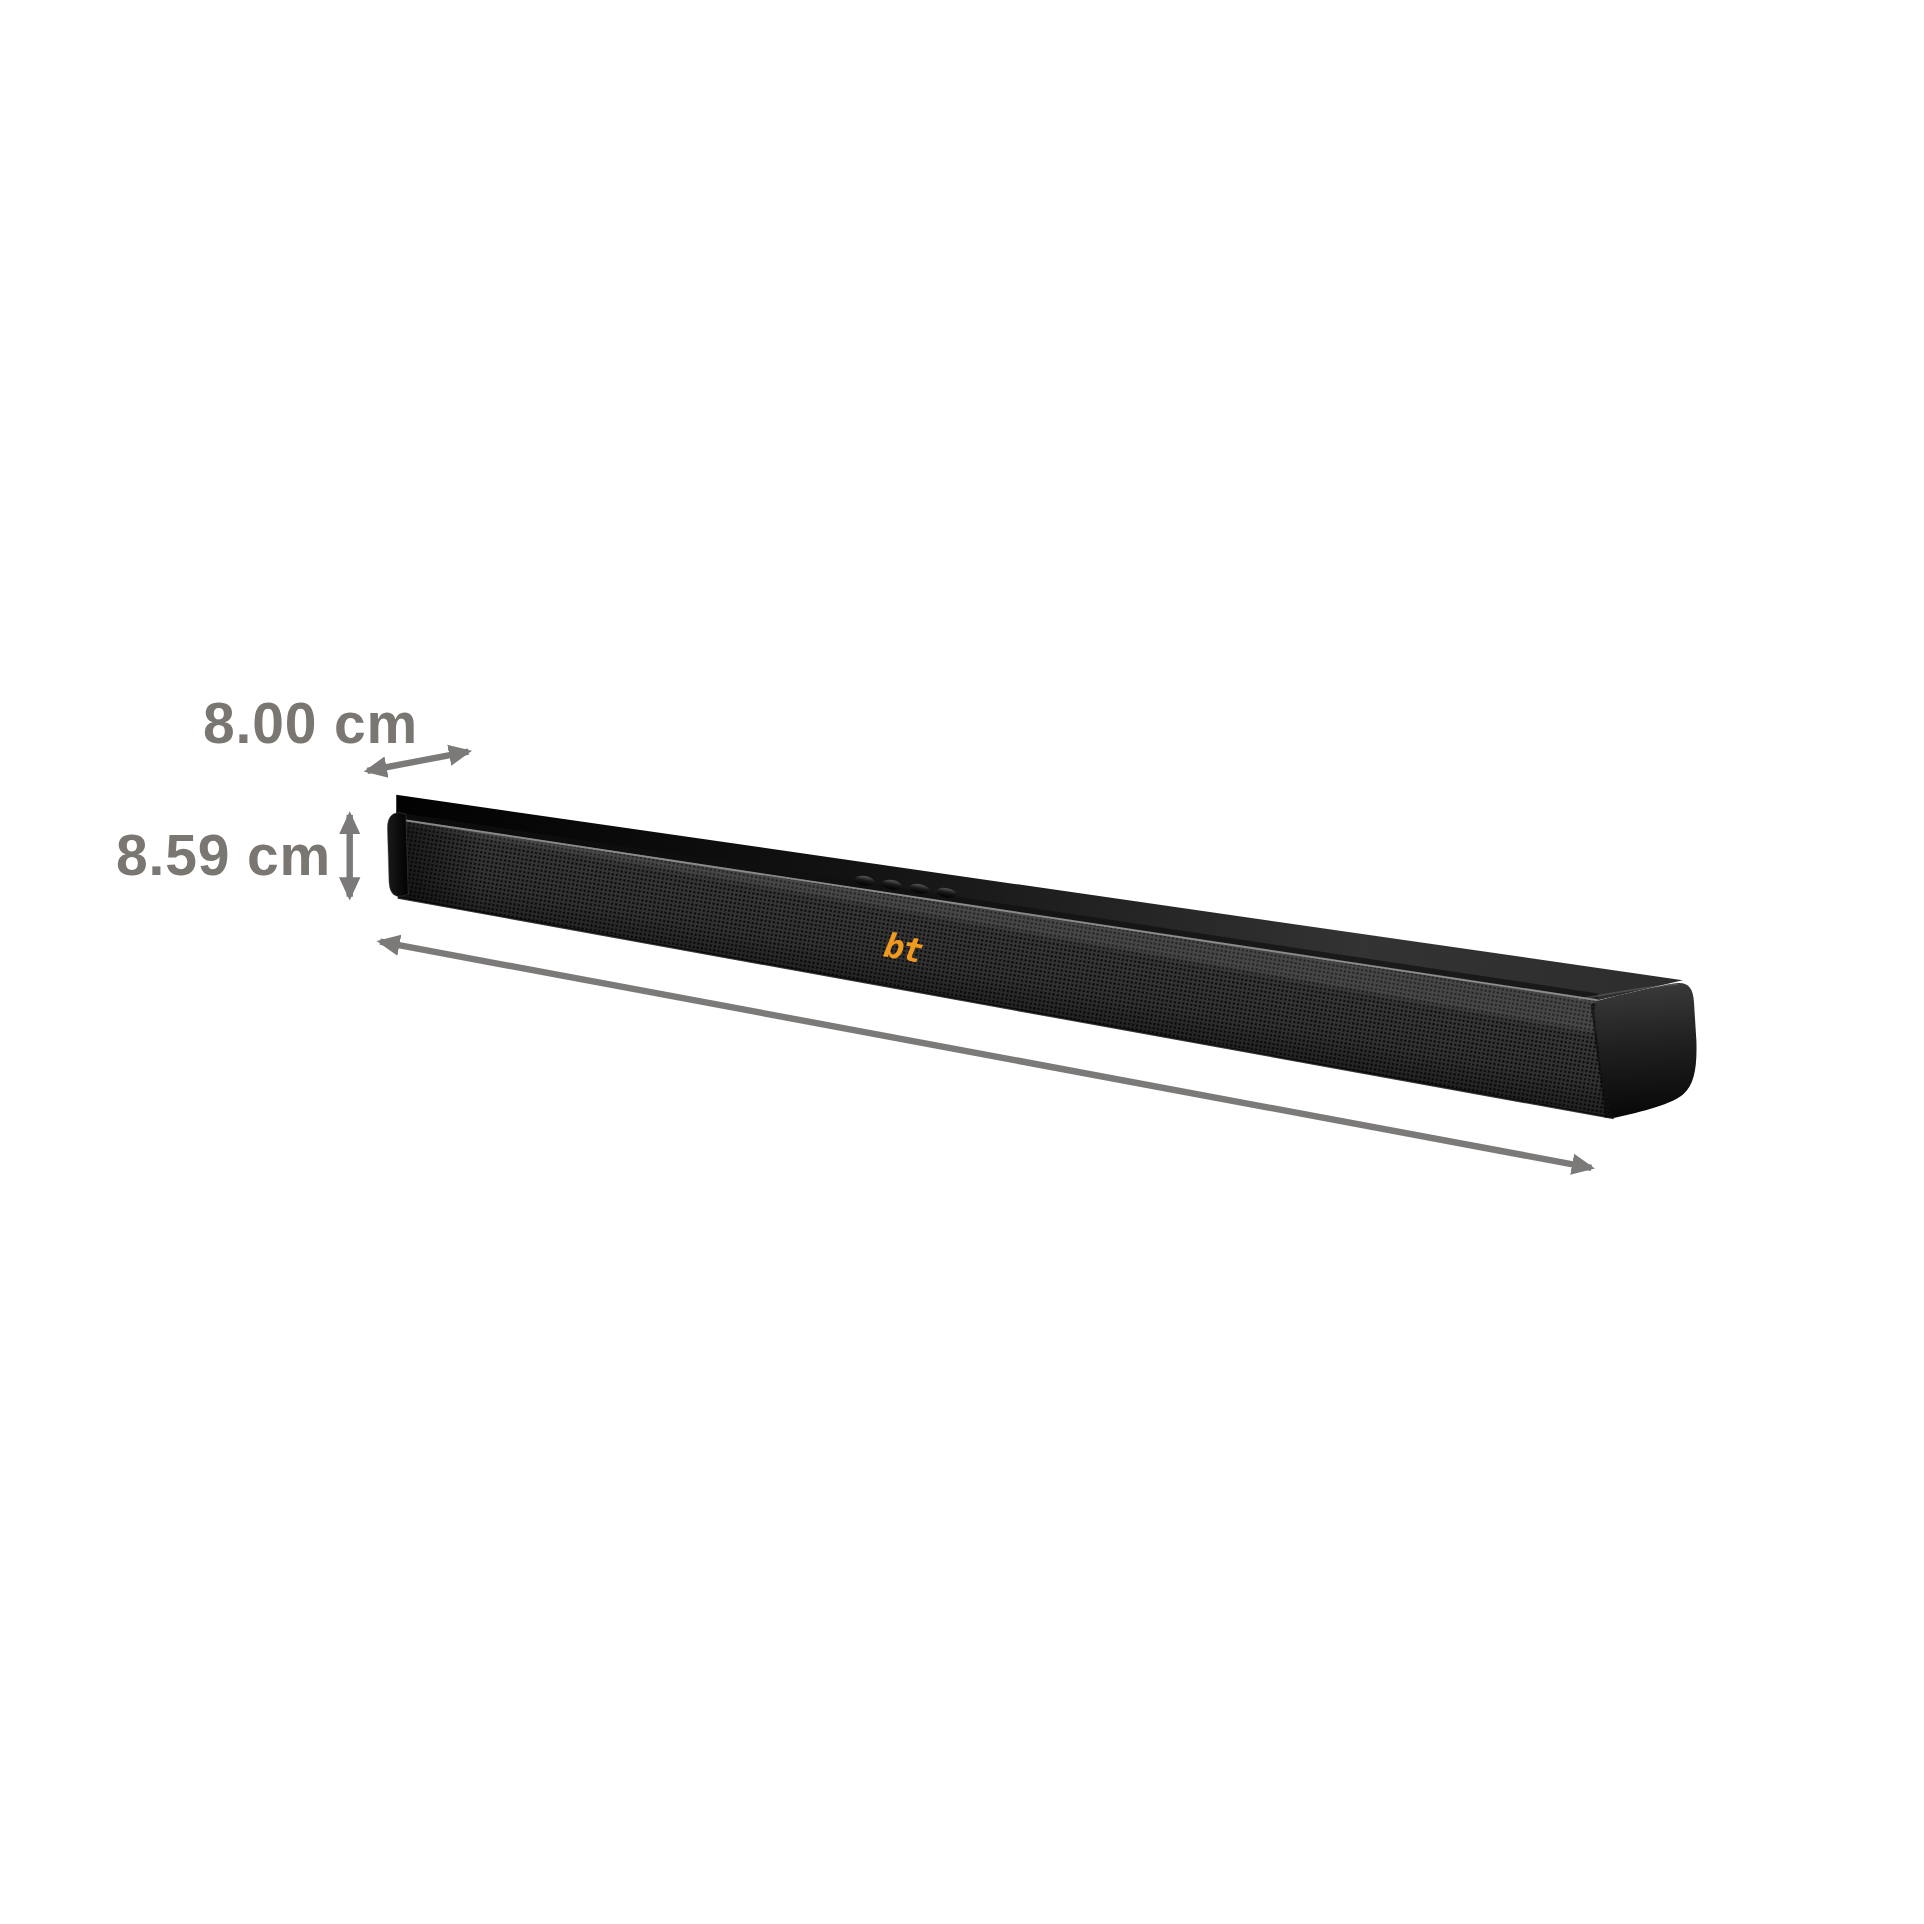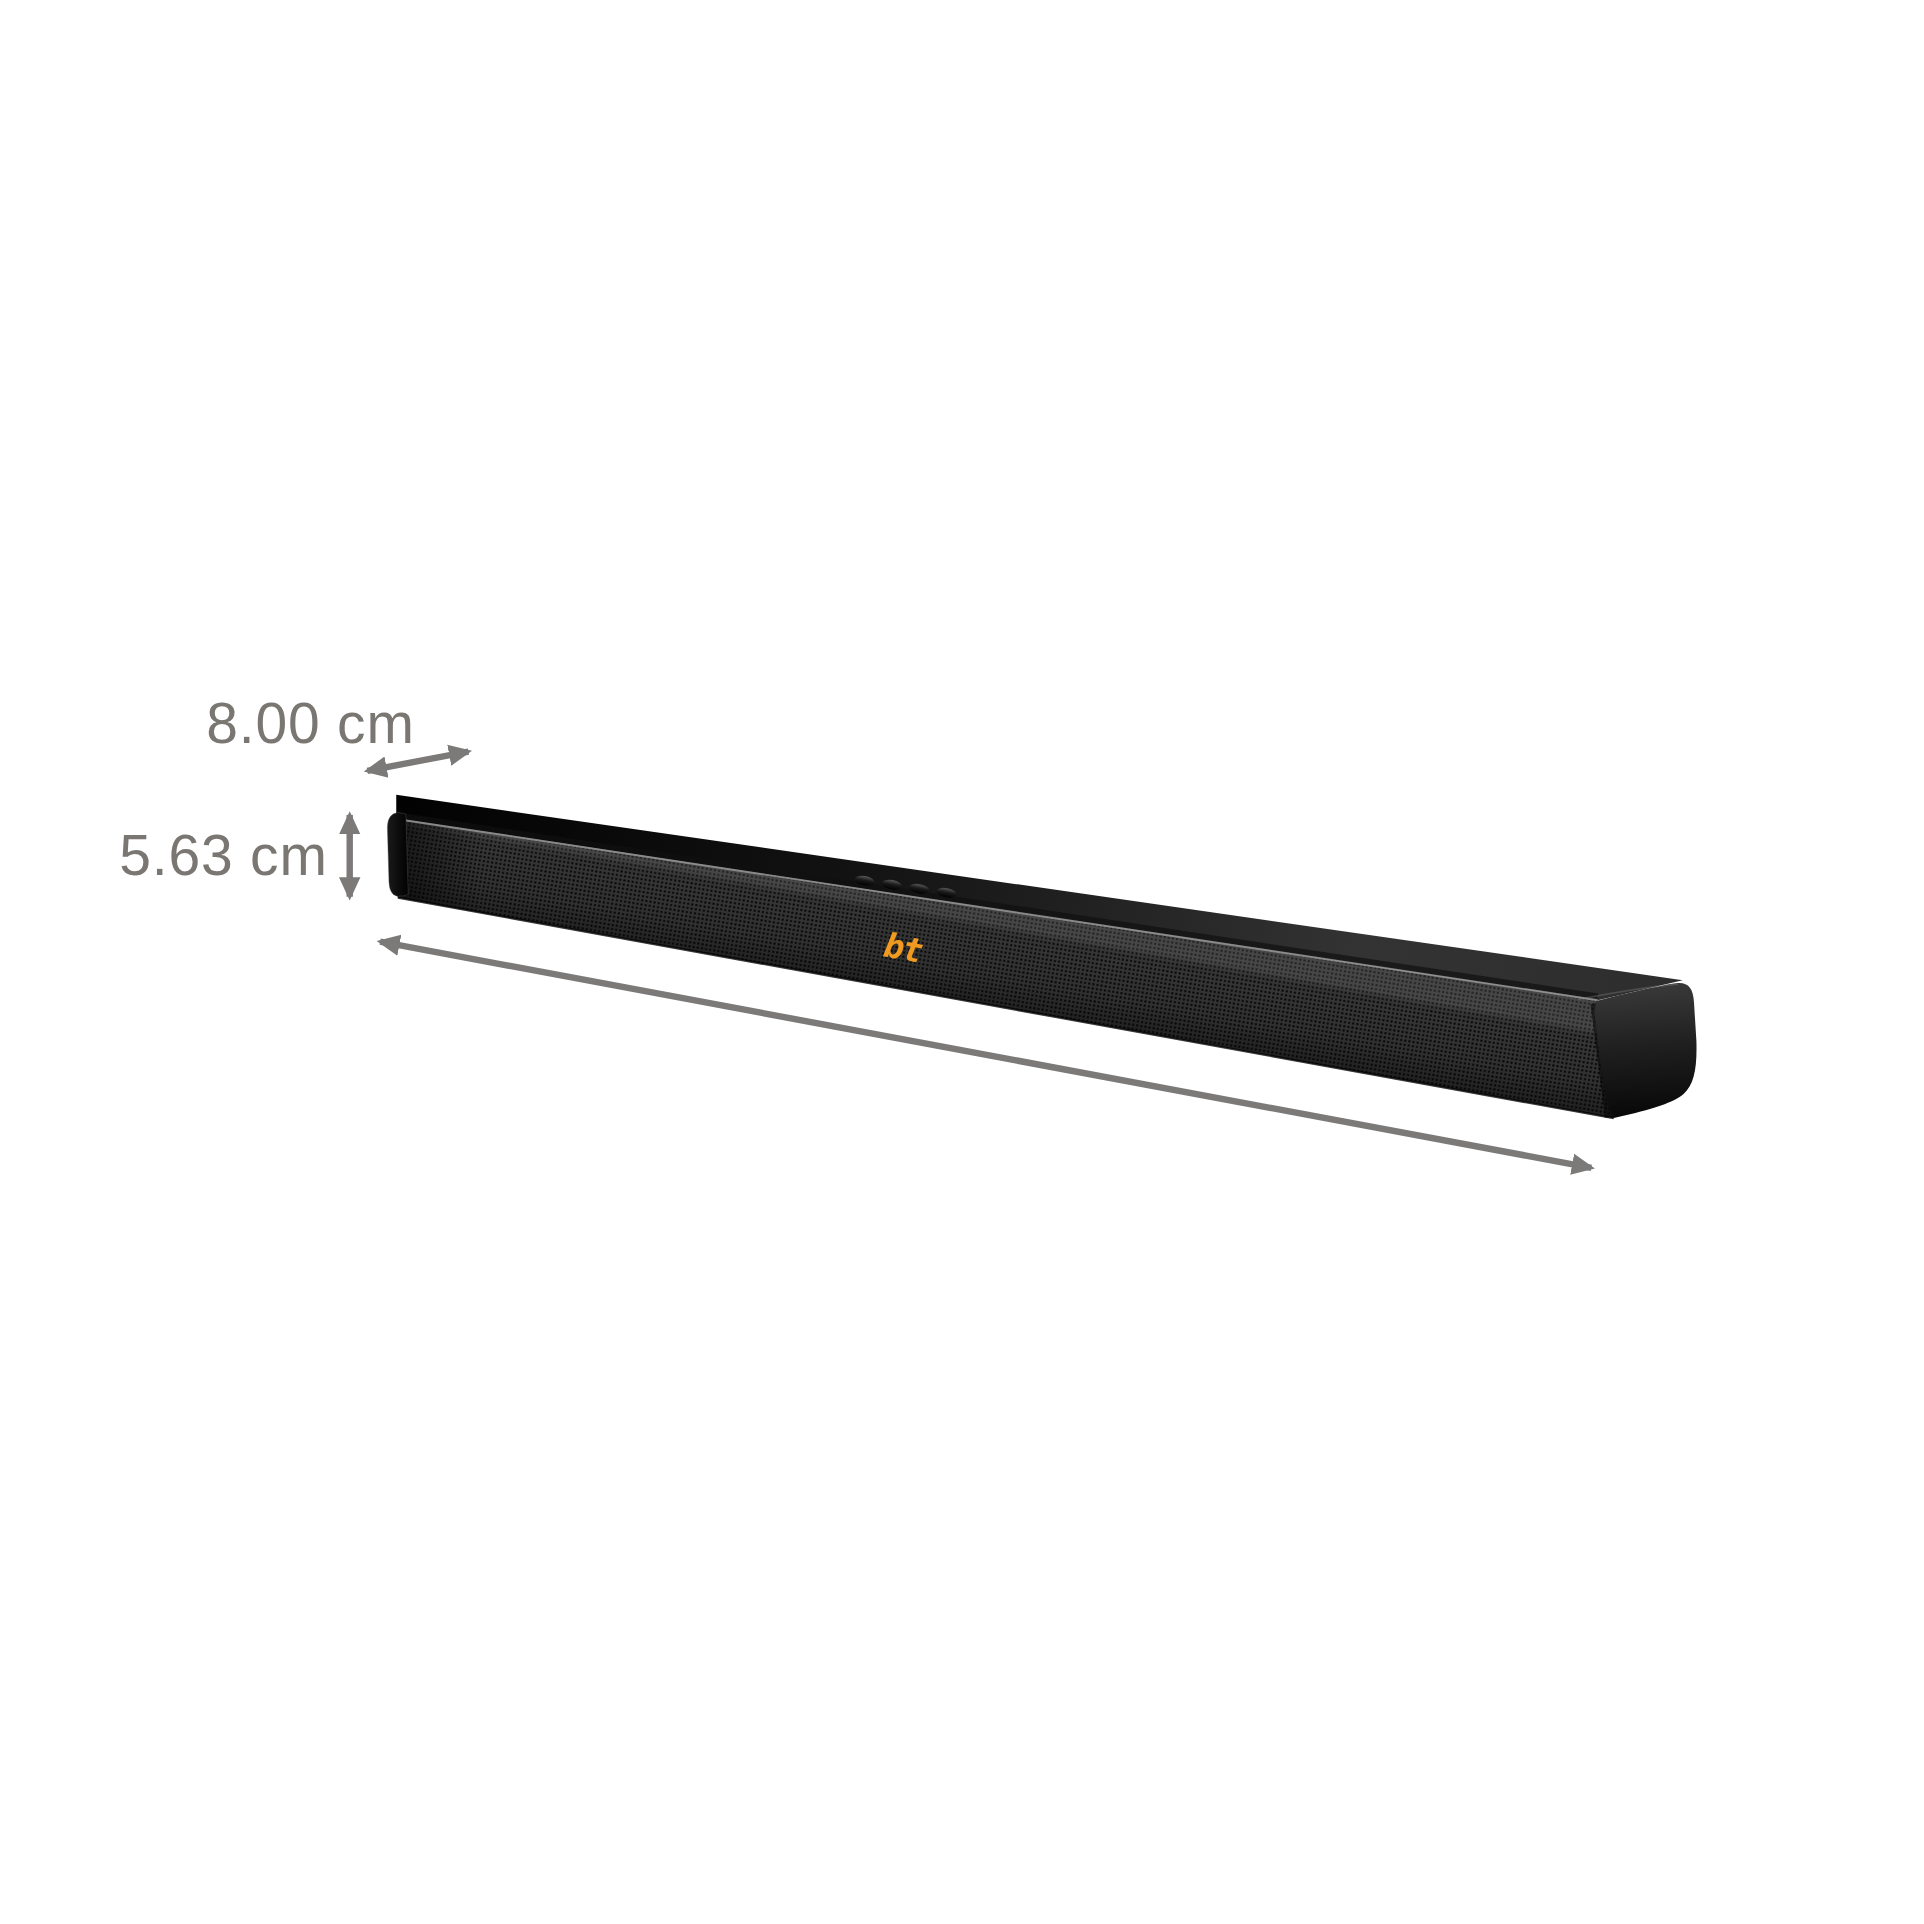--- a/index.html
+++ b/index.html
@@ -17,21 +17,21 @@
   }
   .stage svg.scene {
     position: absolute;
     left: 0;
     top: 0;
   }
   .dim-label {
     position: absolute;
     width: 321px;
     text-align: center;
-    font-weight: 400;
+    font-weight: 700;
     font-size: 57px;
     line-height: 61px;
     letter-spacing: 0.8px;
     color: #7A7672;
     white-space: nowrap;
     user-select: none;
   }
   .label-depth  { left: 150px; top: 693px; }
   .label-height { left:  63px; top: 825px; }
   .label-length { left: 650px; top: 1049px; }
@@ -145,17 +145,17 @@
       <line x1="458" y1="961" x2="584" y2="937" stroke-width="8" stroke-linecap="butt" marker-start="url(#ah-start)" marker-end="url(#ah-end)" stroke="#7C7979"></line>
 
       <line x1="436" y1="1016" x2="436" y2="1118" stroke-width="8" stroke-linecap="butt" marker-start="url(#ah-start)" marker-end="url(#ah-end)" stroke="#7C7979"></line>
 
       <line x1="474" y1="1174" x2="1984" y2="1456" stroke-width="8" stroke-linecap="butt" marker-start="url(#ah-start)" marker-end="url(#ah-end)" stroke="#7C7979"></line>
     </g>
   </svg>
 
   <div class="dim-label label-depth">8.00 cm</div>
 
-  <div class="dim-label label-height">5.63 cm</div>
+  <div class="dim-label label-height">8.59 cm</div>
 
 
 </div>
 
 
 </body></html>

